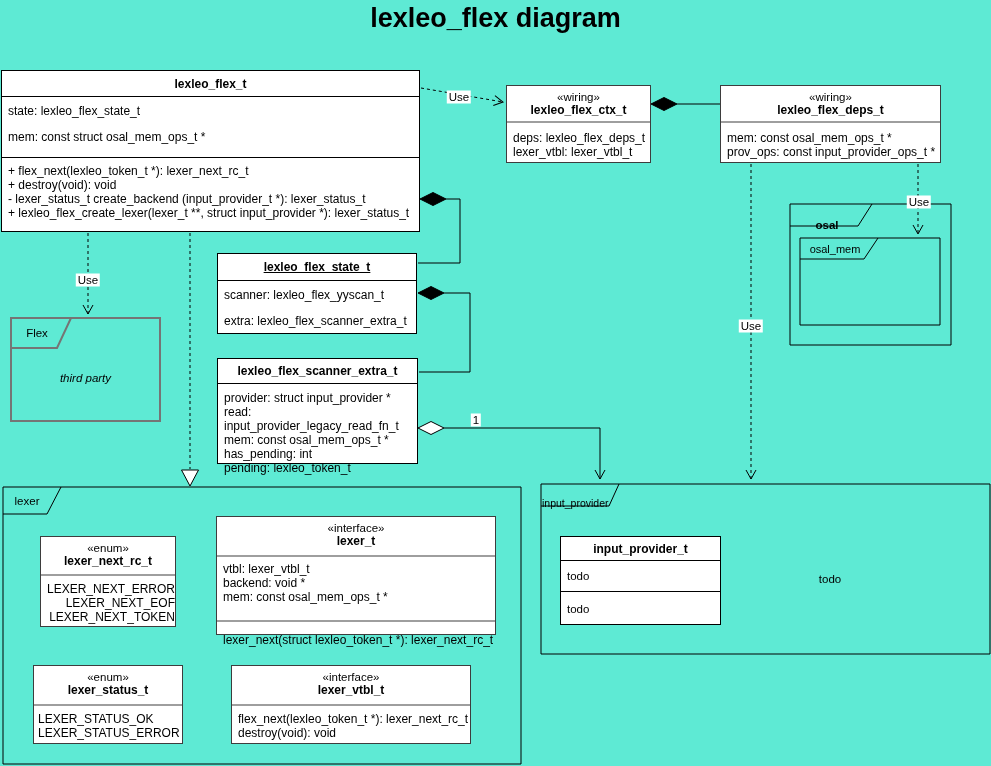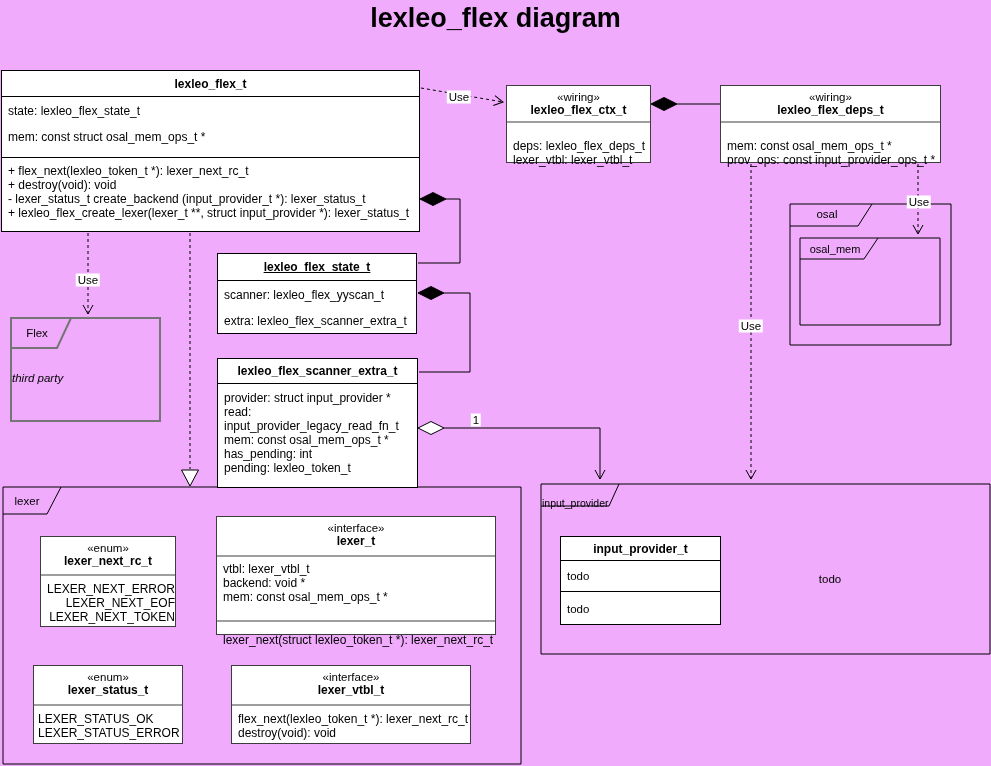--- a/index.html
+++ b/index.html
@@ -1,16 +1,16 @@
 <!DOCTYPE html>
 <html><head>
 <meta charset="utf-8">
 <style>
   html,body{margin:0;padding:0;background:#fff;}
-  .canvas{position:relative;width:991px;height:766px;background:#f0abfc;
+  .canvas{position:relative;width:991px;height:766px;background:#5eead4;
           font-family:"Liberation Sans",sans-serif;color:#000;overflow:hidden;}
   svg.wires{position:absolute;left:0;top:0;}
 
   #diagram-title{position:absolute;top:3px;left:0;width:100%;text-align:center;
                  font-size:27px;font-weight:bold;}
 
   .uml-box{position:absolute;background:#fff;border:1px solid #000;box-sizing:border-box;}
   .stereo-box{border-color:#3d3d3d;}
   .box-hdr{display:flex;align-items:center;justify-content:center;font-weight:bold;
            font-size:12px;border-bottom:1px solid #000;box-sizing:border-box;}
@@ -24,27 +24,27 @@
   
   #box-flex{left:1px;top:70px;width:419px;height:162px;}
   #box-flex .box-hdr{height:26px;}
   #flex-attrs{height:61px;border-bottom:1px solid #000;padding-top:1px;}
   #flex-methods{padding-top:6px;}
 
   
   #box-ctx{left:506px;top:85px;width:145px;height:78px;}
   #box-deps{left:720px;top:85px;width:221px;height:78px;}
   #box-ctx .box-hdr2,#box-deps .box-hdr2{height:37px;}
-  #ctx-attrs,#deps-attrs{padding-top:16px;}
+  #ctx-attrs,#deps-attrs{padding-top:8px;}
 
   
   #box-state{left:217px;top:253px;width:200px;height:81px;}
   #box-state .box-hdr{height:27px;text-decoration:underline;}
   #state-attrs{padding-top:1px;}
-  #box-extra{left:217px;top:358px;width:201px;height:130px;}
+  #box-extra{left:217px;top:358px;width:201px;height:106px;}
   #box-extra .box-hdr{height:25px;}
   #extra-attrs{padding-top:7px;}
 
   
   #box-nextrc{left:40px;top:536px;width:136px;height:91px;}
   #box-nextrc .box-hdr2{height:39px;}
   #nextrc-values{padding-top:6px;padding-left:4px;text-align:right;}
   #box-lexeri{left:216px;top:516px;width:280px;height:119px;}
   #box-lexeri .box-hdr2{height:40px;}
   #lexeri-attrs{height:65px;border-bottom:2px solid #9e9e9e;padding-top:5px;}
@@ -60,23 +60,23 @@
   #box-ipt{left:560px;top:536px;width:161px;height:89px;}
   #box-ipt .box-hdr{height:24px;}
   .ipt-row{display:flex;align-items:center;padding-left:6px;font-size:11.5px;box-sizing:border-box;}
   #ipt-row1{height:31px;border-bottom:1px solid #000;}
   #ipt-row2{height:33px;}
 
   
   .pkg-label{position:absolute;font-size:11.5px;display:flex;align-items:center;
              justify-content:center;white-space:nowrap;}
   #lbl-flex{left:11px;top:319px;width:52px;height:28px;}
-  #third-party{position:absolute;left:12px;top:372px;width:147px;
+  #third-party{position:absolute;left:12px;top:372px;width:147px;text-align:center;
                font-style:italic;font-size:11.5px;}
-  #lbl-osal{left:791px;top:198px;width:72px;height:32px;}
+  #lbl-osal{left:791px;top:209px;width:72px;height:32px;font-weight:bold;}
   #lbl-osalmem{left:801px;top:239px;width:68px;height:19px;font-size:11px;}
   #lbl-lexer{left:4px;top:488px;width:46px;height:25px;}
   #lbl-ip{left:542px;top:485px;width:72px;height:36px;font-size:10.5px;justify-content:flex-start;}
   #note-todo{left:800px;top:569px;width:60px;height:19px;}
 
   
   .edge-label{position:absolute;transform:translate(-50%,-50%);background:#fff;
               font-size:11.5px;line-height:13px;padding:0 2px;white-space:nowrap;}
   #lbl-use-ctx{left:459px;top:97px;}
   #lbl-use-flex{left:88px;top:280px;}

